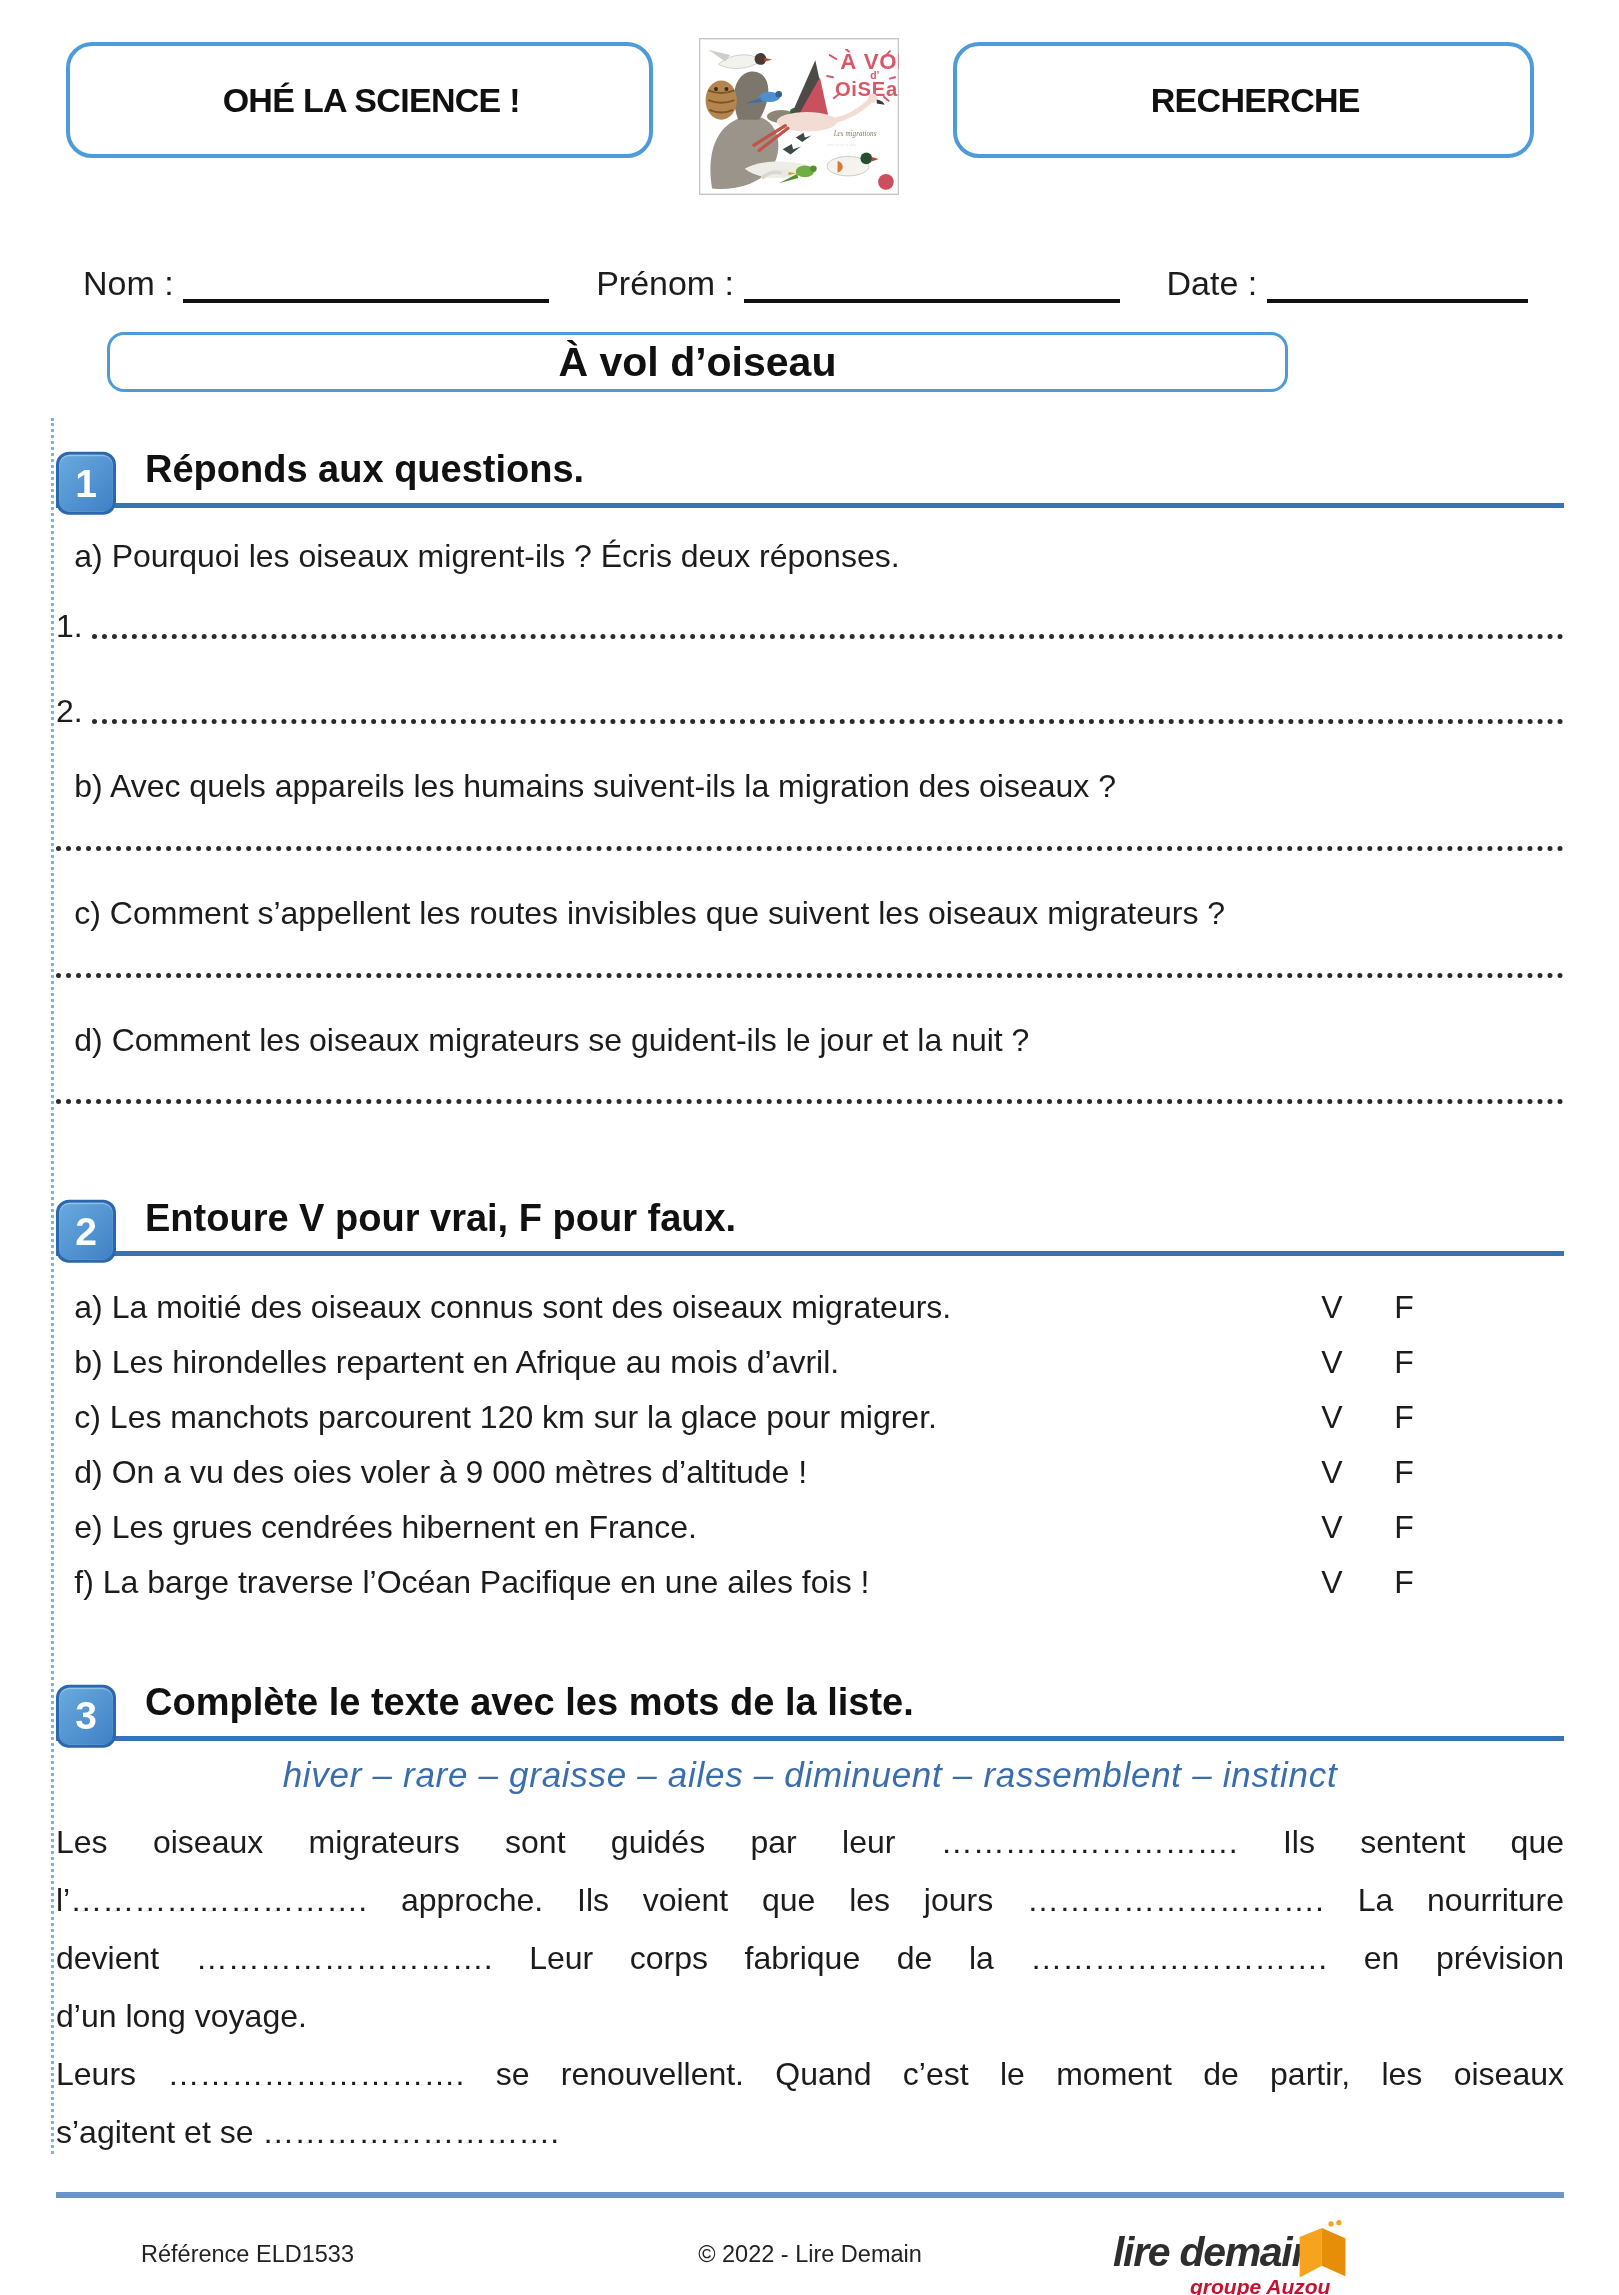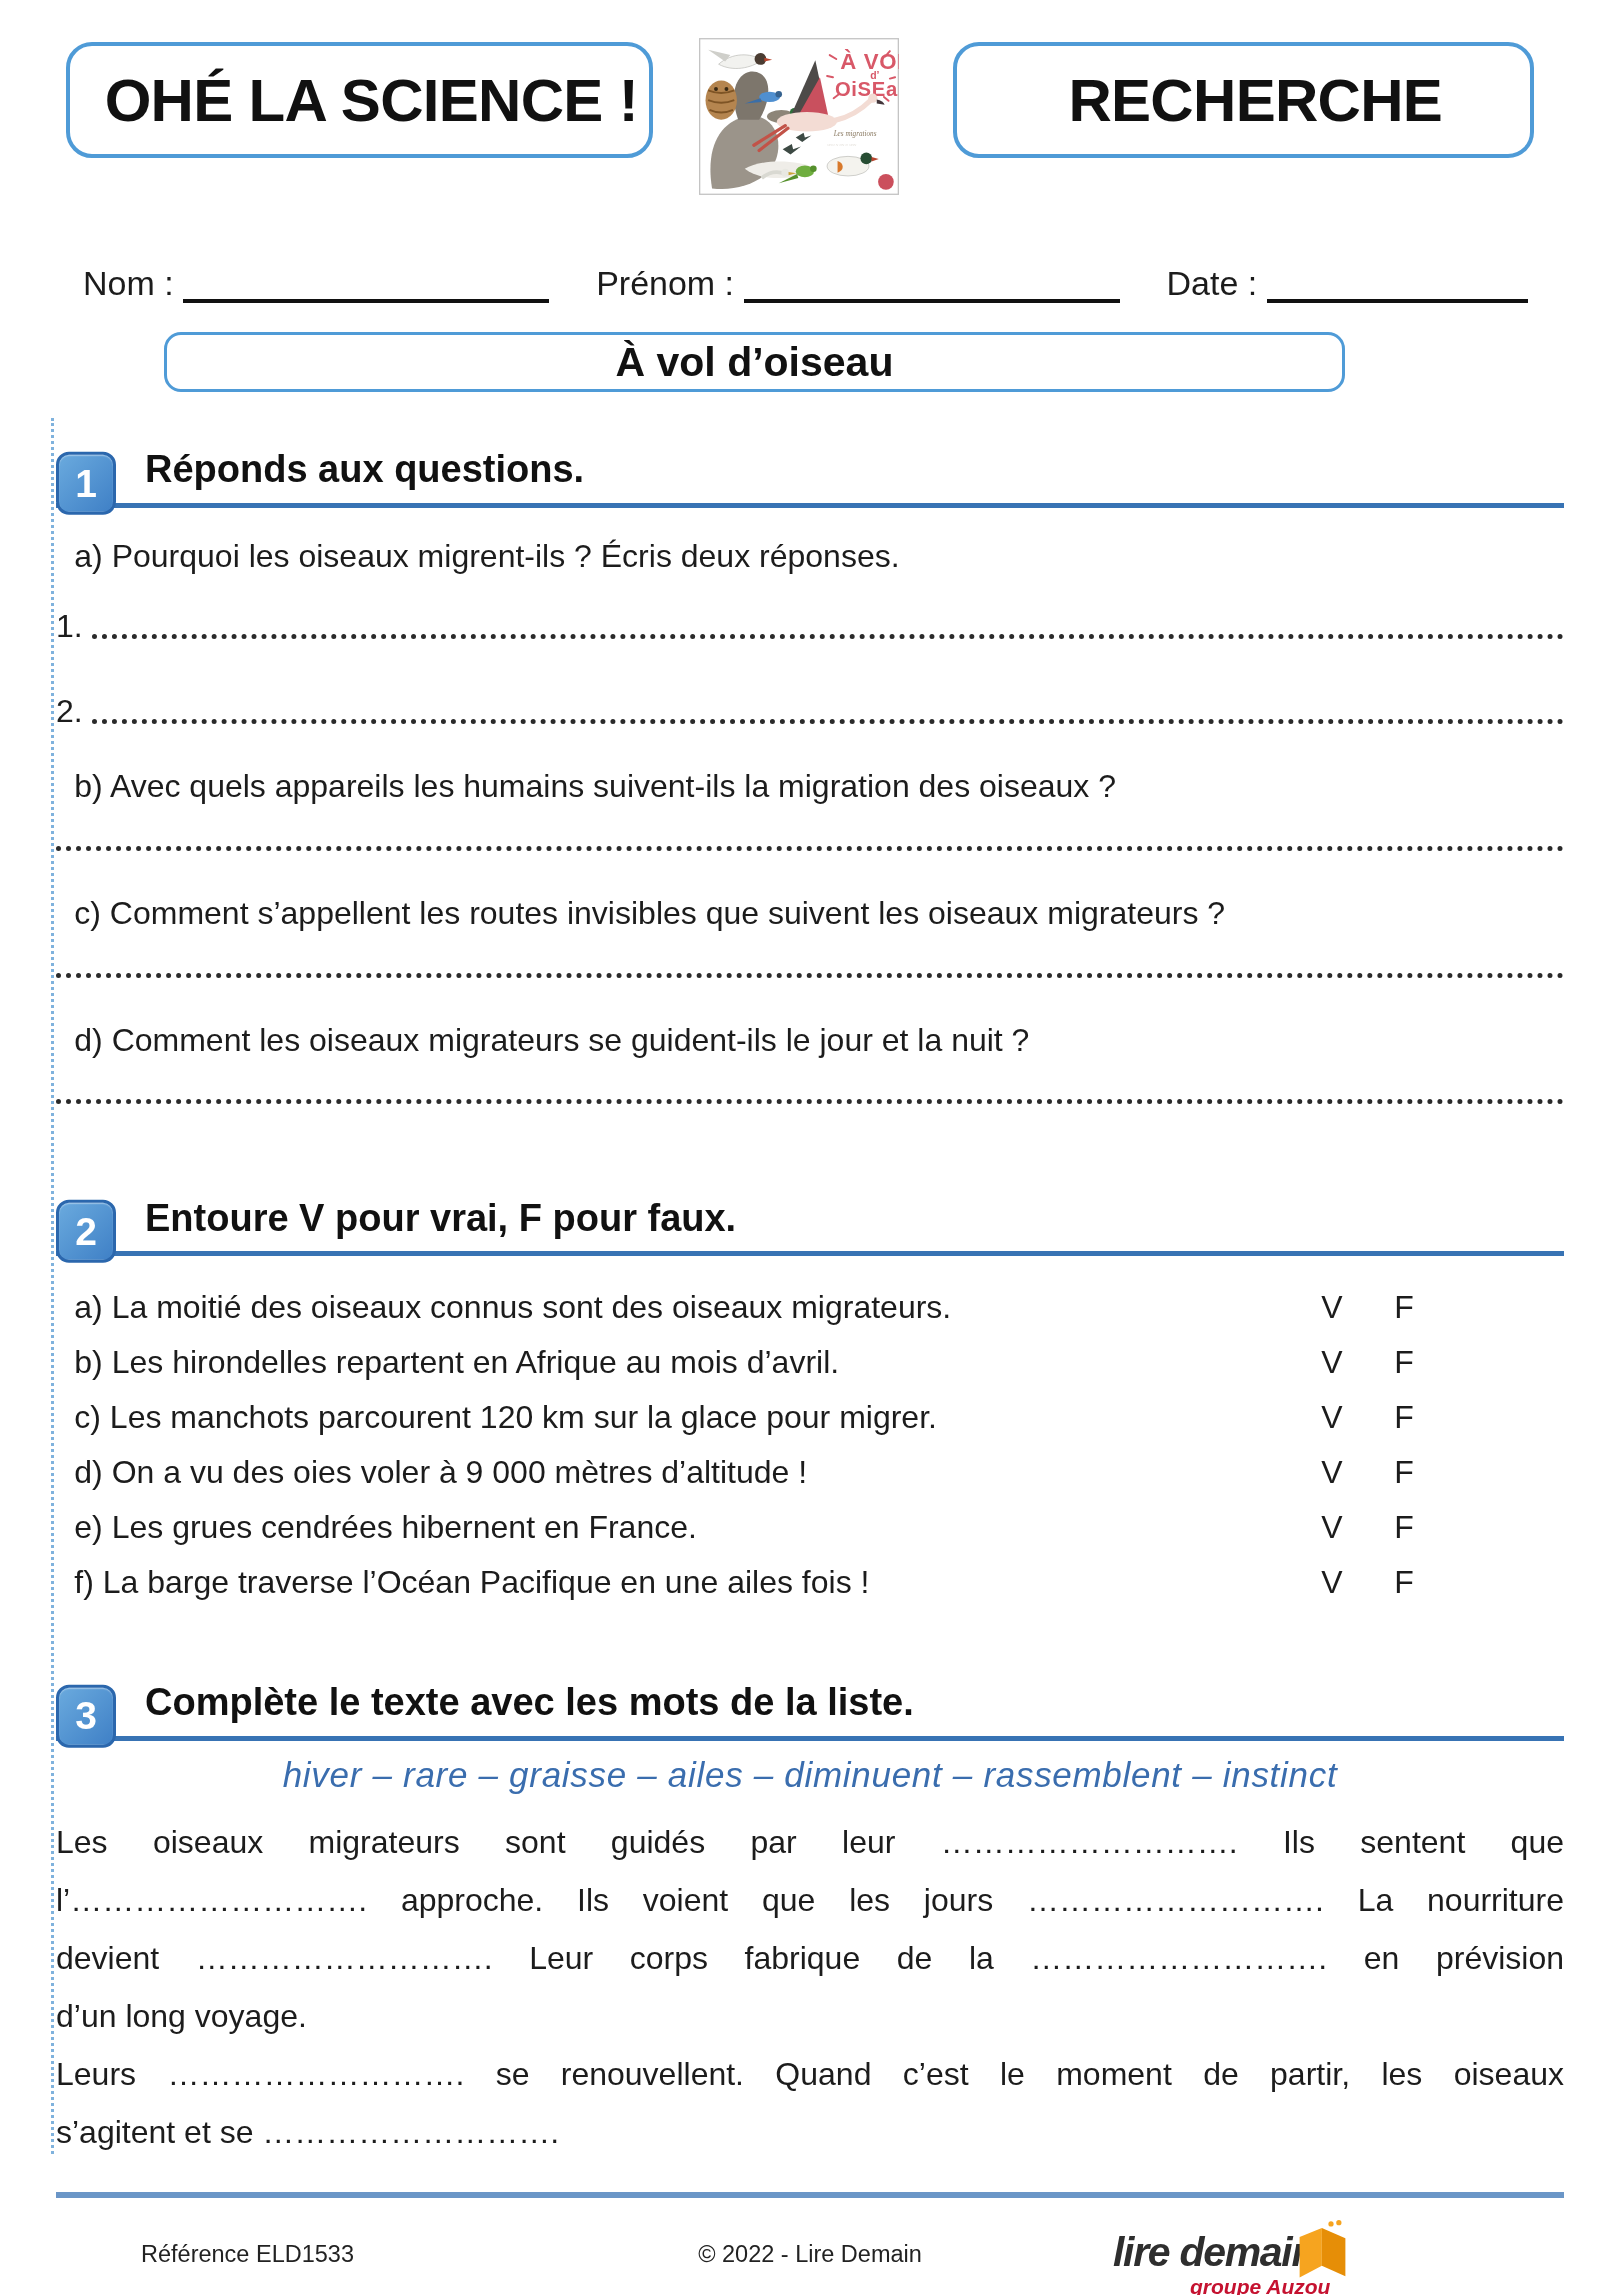--- a/index.html
+++ b/index.html
@@ -17,32 +17,32 @@
   .content{padding:0 56px; position:relative;}
 
   
   .rail{position:absolute; left:51px; top:418px; height:1736px; width:0;
         border-left:3.9px dotted var(--rail_blue);}
 
   
   .header-row{margin-top:42px; height:159px; display:flex; align-items:flex-start;}
   .hbox{border:4.6px solid var(--blue_border); border-radius:26px; height:116px;
         display:flex; align-items:center; justify-content:center;
-        font-weight:bold; font-size:60px; letter-spacing:-0.7px; color:#111; background:#fff;padding-left:24px;}
+        font-weight:bold; font-size:34px; letter-spacing:-0.7px; color:#111; background:#fff;padding-left:24px;}
   .hbox.left{width:587px; margin-left:9.8px;}
   .hbox.right{width:581px;}
   .cover-wrap{width:200px; height:157px; margin-left:46px; margin-right:54px; margin-top:-3.9px;}
 
   
   .id-row{margin-top:60px; height:42px; display:flex; align-items:flex-end; font-size:34px; padding-left:27px;}
   .uline{display:inline-block; border-bottom:4.6px solid #111; height:30px;}
   .id-row .lbl{white-space:pre;}
 
   
-  .title-box{margin-top:29px; margin-left:108px; width:1181px; height:60px;
+  .title-box{margin-top:29px; margin-left:51px; width:1181px; height:60px;
              border:3.9px solid var(--blue_border); border-radius:17px;
              display:flex; align-items:center; justify-content:center;
              font-size:41px; font-weight:bold; color:#111; background:#fff;}
 
   
   .sec-head{position:relative; display:flex; align-items:flex-end; border-bottom:5.9px solid var(--rule_blue); padding-bottom:0;}
   .sec1{margin-top:48px;} .sec2{margin-top:84px;} .sec3{margin-top:63px;}
   .num{width:60px; height:63px; border:3.3px solid var(--num_border); border-radius:13px;
        background:linear-gradient(135deg,var(--num_fill_top),var(--num_fill_bottom));
        color:#fff; font-size:39px; font-weight:bold; display:flex; align-items:center; justify-content:center;

